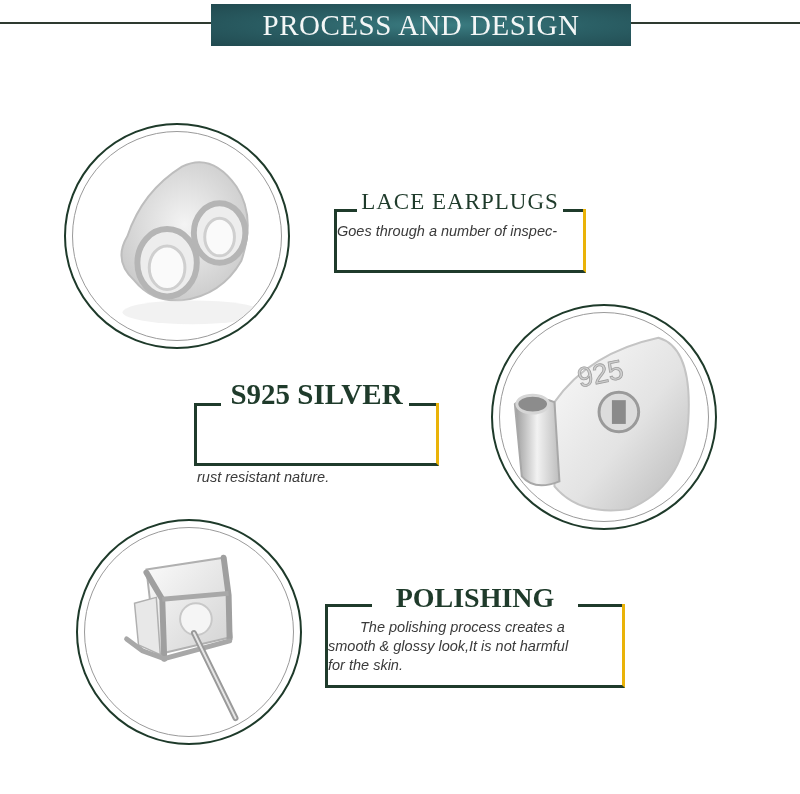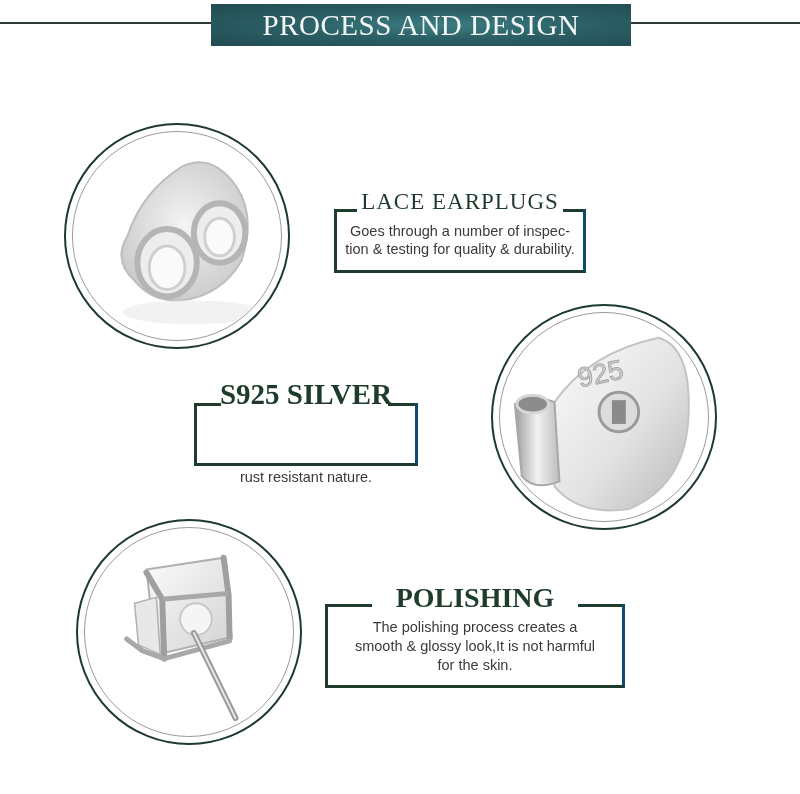--- a/index.html
+++ b/index.html
@@ -27,31 +27,31 @@
     }
     .circle .inner {
       position: absolute; left: 6px; top: 6px; right: 6px; bottom: 6px;
       border-radius: 50%; border: 1px solid #9a9a9a; overflow: hidden;
       background: #fff;
     }
     .circle svg { position: absolute; left: 0; top: 0; width: 100%; height: 100%; }
 
     .info-box {
       position: absolute; box-sizing: border-box;
-      border-left: 3px solid #1f3b2b; border-right: 3px solid #0c4a6e; border-bottom: 3px solid #1f3b2b;
+      border-left: 3px solid #1f3b2b; border-right: 3px solid #eab308; border-bottom: 3px solid #1f3b2b;
     }
     .info-box .seg { position: absolute; top: 0; height: 3px; background: #1f3b2b; }
     .info-box .title {
       position: absolute; left: 0; right: 0; text-align: center;
       font-family: "Liberation Serif", "DejaVu Serif", serif;
       color: #1f3b2b; white-space: nowrap;
     }
     .info-box .desc {
-      position: absolute; left: 0; right: 0; text-align: center;
-      color: #3a3a3a; font-size: 14.5px; line-height: 19px;
+      position: absolute; left: 0; right: 0; text-align: left;
+      color: #3a3a3a; font-size: 14.5px; line-height: 19px; font-style: italic;
     }
   </style>
 </head>
 <body>
 
 <div class="hline left"></div>
 <div class="hline right"></div>
 <div class="header-bar">
   <span>PROCESS AND DESIGN</span>
 </div>
@@ -73,21 +73,20 @@
       <ellipse cx="120" cy="182" rx="70" ry="12" fill="#ececec" opacity="0.7"></ellipse>
     </svg>
   </div>
 </div>
 
 <div class="info-box" style="left:334px; top:209px; width:252px; height:64px;">
   <div class="seg" style="left:0; width:20px;"></div>
   <div class="seg" style="right:0; width:20px;"></div>
   <div class="title" style="top:-20px; font-size:23px; letter-spacing:1px;">LACE EARPLUGS</div>
   <div class="desc" style="top:13px;">Goes through a number of inspec-</div>
-  <div class="desc" style="top:31px;">tion &amp; testing for quality &amp; durability.</div>
 </div>
 
 <div class="circle" style="left:491px; top:304px;">
   <div class="inner">
     <svg viewBox="0 0 210 210">
       <defs>
         <linearGradient id="g2" x1="0" y1="0" x2="1" y2="1">
           <stop offset="0%" stop-color="#fafafa"></stop>
             <stop offset="55%" stop-color="#e3e3e3"></stop>
             <stop offset="100%" stop-color="#b8b8b8"></stop>
@@ -101,21 +100,21 @@
       <path d="M55 90 Q90 40 160 25 Q195 35 190 110 Q185 175 130 198 Q80 205 55 175Z" fill="url(#g2)" stroke="#c4c4c4" stroke-width="2"></path>
       <path d="M15 92 Q30 80 55 90 L60 170 Q35 180 22 165Z" fill="url(#g2b)" stroke="#a8a8a8" stroke-width="2"></path>
       <ellipse cx="33" cy="92" rx="16" ry="9" fill="#8c8c8c" stroke="#d6d6d6" stroke-width="3"></ellipse>
       <circle cx="120" cy="100" r="20" fill="#dcdcdc" stroke="#9a9a9a" stroke-width="3"></circle>
       <rect x="113" y="88" width="14" height="24" fill="#8a8a8a"></rect>
       <text x="78" y="72" font-size="28" fill="#cfcfcf" stroke="#9e9e9e" stroke-width="0.8" font-family="Liberation Sans, sans-serif" transform="rotate(-12 95 62)">925</text>
     </svg>
   </div>
 </div>
 
-<div class="info-box" style="left:194px; top:403px; width:224px; height:63px;">
+<div class="info-box" style="left:194px; top:403px; width:245px; height:63px;">
   <div class="seg" style="left:0; width:24px;"></div>
   <div class="seg" style="right:0; width:27px;"></div>
   <div class="title" style="top:-25px; font-size:29px; font-weight:bold;">S925 SILVER</div>
   <div class="desc" style="top:29px;margin-top:36px;">rust resistant nature.</div>
 </div>
 
 <div class="circle" style="left:76px; top:519px;">
   <div class="inner">
     <svg viewBox="0 0 210 210">
       <defs>
@@ -134,16 +133,16 @@
       <line x1="110" y1="106" x2="152" y2="192" stroke="#9a9a9a" stroke-width="6" stroke-linecap="round"></line>
       <line x1="110" y1="106" x2="152" y2="192" stroke="#e6e6e6" stroke-width="2" stroke-linecap="round"></line>
     </svg>
   </div>
 </div>
 
 <div class="info-box" style="left:325px; top:604px; width:300px; height:84px;">
   <div class="seg" style="left:0; width:44px;"></div>
   <div class="seg" style="right:0; width:44px;"></div>
   <div class="title" style="top:-22px; font-size:28px; font-weight:bold;">POLISHING</div>
-  <div class="desc" style="top:14px;">The polishing process creates a</div>
+  <div class="desc" style="top:14px;padding-left:32px;">The polishing process creates a</div>
   <div class="desc" style="top:33px;">smooth &amp; glossy look,It is not harmful</div>
   <div class="desc" style="top:52px;">for the skin.</div>
 </div>
 
 </body></html>

